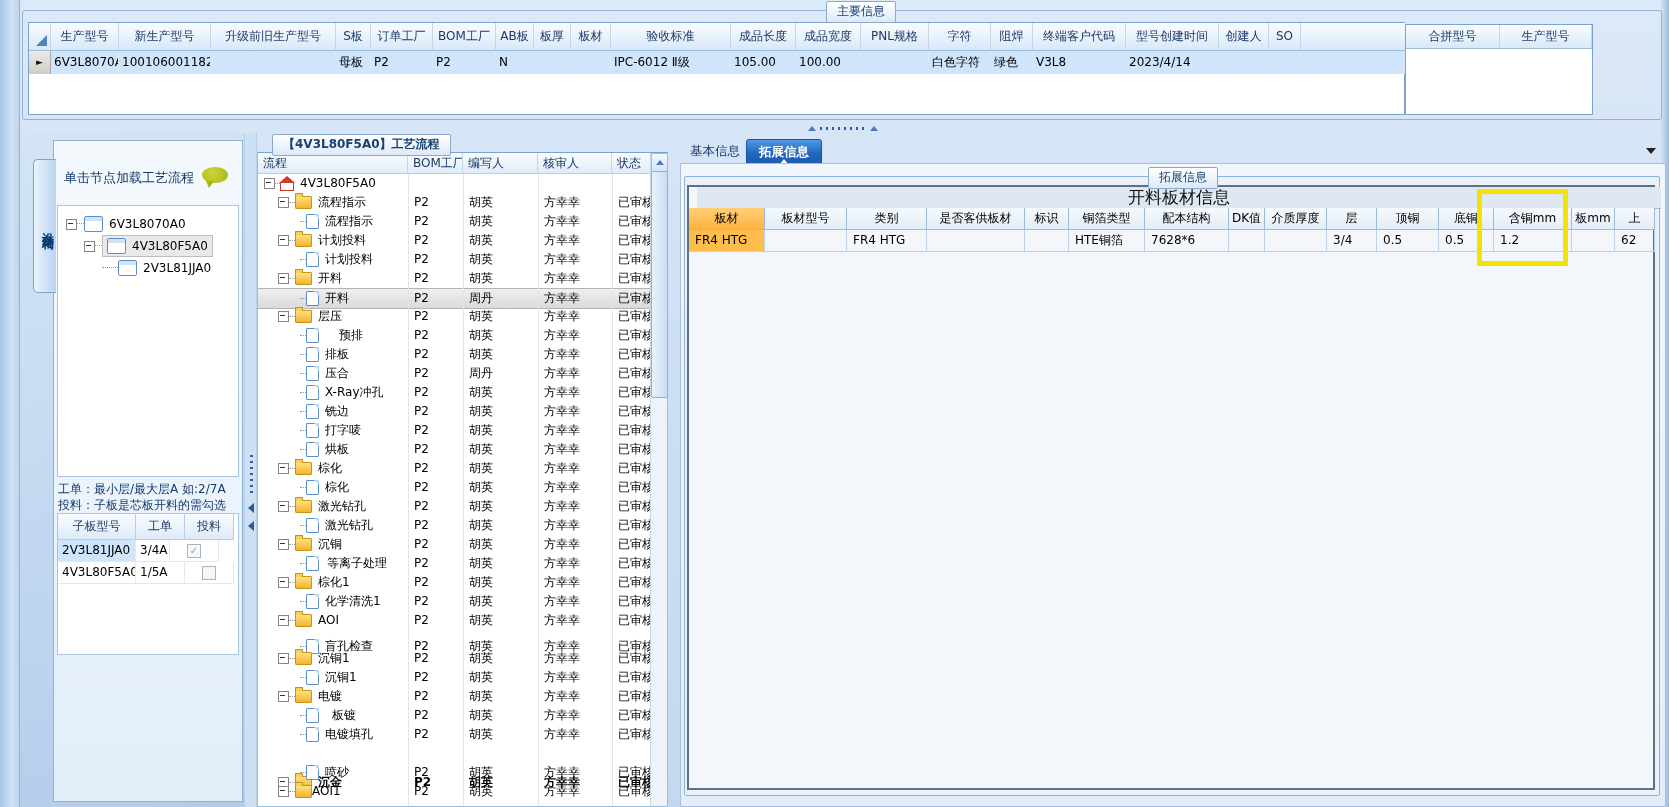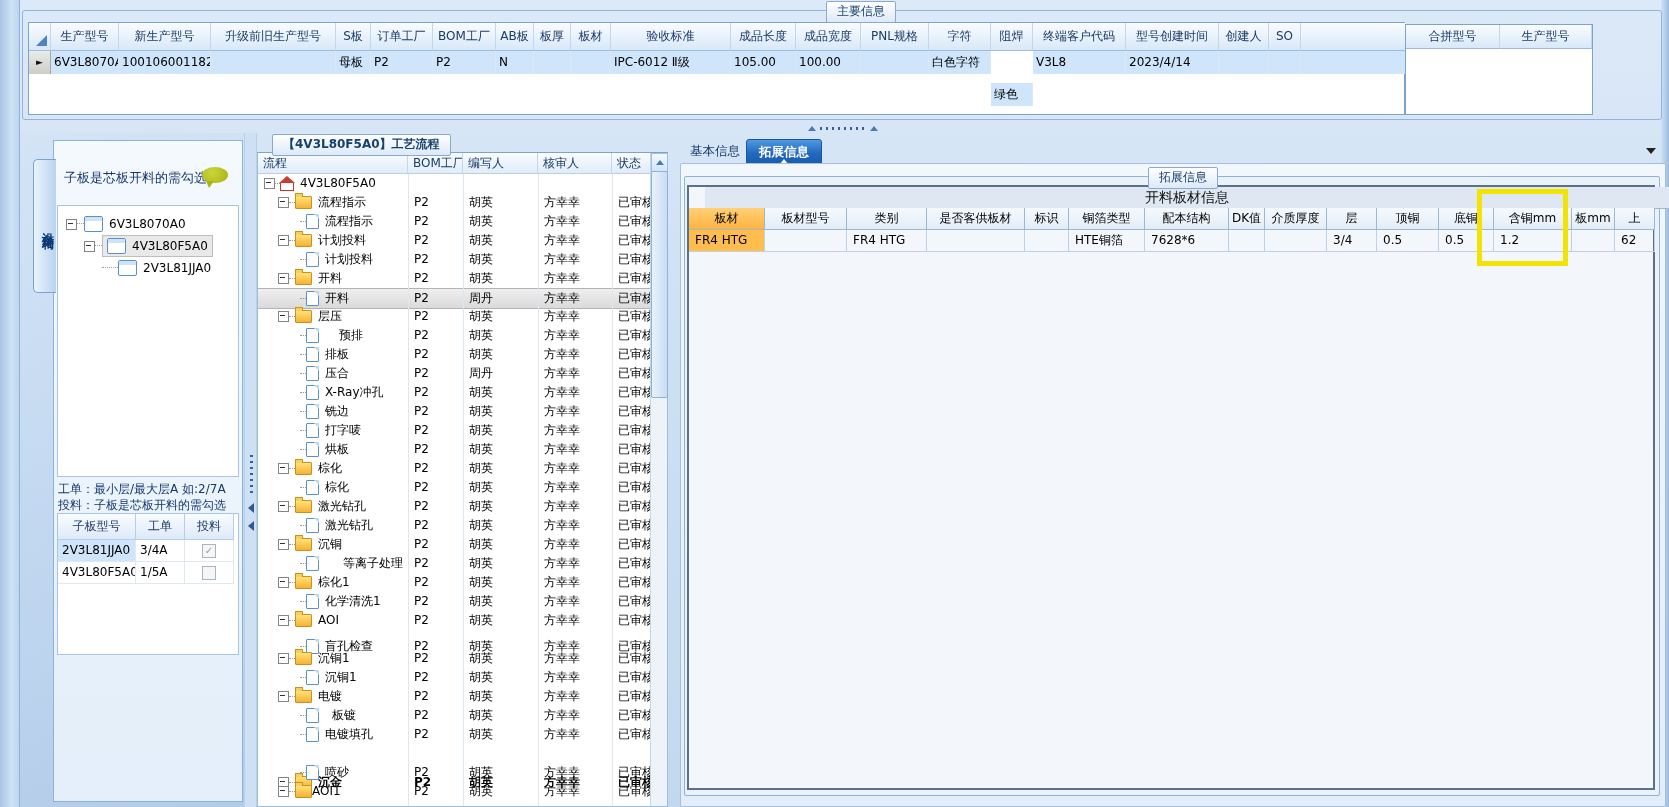--- a/index.html
+++ b/index.html
@@ -122,22 +122,22 @@
   #rtab-ext{left:746px;color:#fff;font-weight:bold;
     background:linear-gradient(180deg,#4f9ae2 0%,#2268bd 55%,#1a5cb0 100%);
     border-radius:3px 3px 0 0;border:1px solid #1b54a0;}
   #rtab-ext:after{content:"";position:absolute;left:50%;margin-left:-5px;bottom:-1px;
     border-left:5px solid transparent;border-right:5px solid transparent;border-bottom:6px solid #fff;}
   #rdrop{left:1646px;top:148px;}
   #right-content{left:680px;top:163px;width:986px;height:644px;
     background:linear-gradient(180deg,#f2f7fd,#e3edf9);border:1px solid #a5c0de;border-radius:2px;}
   #rgroup{left:684px;top:176px;width:976px;height:620px;border:1px solid #8fb2d8;border-radius:2px;background:#ebf1f9;}
   #rtable{left:687px;top:185px;width:968px;height:605px;background:#f3f7fc;border:2px solid #5d7185;}
-  #rtitle{position:absolute;left:16px;top:0;width:100%;height:21px;line-height:20px;text-align:center;
-    background:#dfe8f2;border-bottom:1px solid #9db8d2;color:#111;font-size:14px;}
+  #rtitle{position:absolute;left:8px;top:0;width:100%;height:21px;line-height:20px;text-align:center;
+    background:#dfe8f2;border-bottom:1px solid #9db8d2;color:#111;font-size:17px;}
   .r-hcell{box-sizing:border-box;height:22px;line-height:21px;flex:0 0 auto;text-align:center;
     border-right:1px solid #9db8d2;border-bottom:1px solid #9db8d2;
     background:linear-gradient(180deg,#f4f9fd,#e3edf7);color:#000;white-space:nowrap;overflow:hidden;font-size:12px;}
   .r-hcell.orange{background:linear-gradient(180deg,#ffd077,#ffb33f);}
   .r-dcell{box-sizing:border-box;height:22px;line-height:21px;flex:0 0 auto;padding:0 6px;
     border-right:1px solid #bdd2e6;border-bottom:1px solid #bdd2e6;background:transparent;
     white-space:nowrap;overflow:hidden;font-size:12px;}
   .r-dcell.orange{background:#ffbd4d;}
   #ybox{left:1477px;top:189px;width:91px;height:77px;border:5px solid #f2e400;z-index:40;}
 
@@ -189,40 +189,40 @@
       <div class="dcell" style="width: 62px;">P2</div>
       <div class="dcell" style="width: 63px;">P2</div>
       <div class="dcell" style="width: 38px;">N</div>
       <div class="dcell" style="width: 37px;"></div>
       <div class="dcell" style="width: 40px;"></div>
       <div class="dcell" style="width: 120px;">IPC-6012 Ⅱ级</div>
       <div class="dcell" style="width: 65px;">105.00</div>
       <div class="dcell" style="width: 65px;">100.00</div>
       <div class="dcell" style="width: 68px;"></div>
       <div class="dcell" style="width: 62px;">白色字符</div>
-      <div class="dcell" style="width: 42px; margin-top: 32px;">绿色</div>
+      <div class="dcell" style="width: 42px;">绿色</div>
       <div class="dcell" style="width: 93px;">V3L8</div>
       <div class="dcell" style="width: 93px;">2023/4/14</div>
       <div class="dcell" style="width: 50px;"></div>
       <div class="dcell" style="width: 32px;"></div>
       <div class="dcell" style="width: 106px;"></div>
     </div>
 </div>
 
 <div id="mini-grid" class="abs">
   <div class="hrow" id="mini-header">
       <div class="hcell" style="width: 94px; height: 24px; line-height: 23px;">合拼型号</div>
       <div class="hcell" style="width: 92px; height: 24px; line-height: 23px;">生产型号</div>
     </div>
 </div>
 
 <div id="left-panel" class="abs">
   <div id="left-inner">
     <div id="vtab">设备结构</div>
-    <div id="hint-row">子板是芯板开料的需勾选</div>
+    <div id="hint-row">单击节点加载工艺流程</div>
     <div id="bubble"></div>
     <div id="ltree">
         <div class="ltrow" style="top: 8px; left: 8px;">
           <div class="exp"></div>
           <div class="dot-h" style="width: 7px;"></div>
           <div class="ltrow" style="position: relative;">
             <div class="boardicon"></div>
             <div class="ltlabel">6V3L8070A0</div>
           </div>
         </div>
@@ -247,21 +247,21 @@
       <div>投料：子板是芯板开料的需勾选</div>
     </div>
     <div id="subtable">
         <div class="hrow">
           <div class="st-hcell" style="width: 78px;">子板型号</div>
           <div class="st-hcell" style="width: 49px;">工单</div>
           <div class="st-hcell" style="width: 49px;">投料</div>
         </div>
         <div class="hrow" style="top: 26px;">
           <div class="st-dcell" style="width: 78px; background: rgb(207, 229, 251);">2V3L81JJA0</div>
-          <div class="st-dcell" style="width: 49px;">3/4A</div>
+          <div class="st-dcell" style="width: 34px;">3/4A</div>
           <div class="st-dcell" style="width: 49px;">
             <div class="chk">✓</div>
           </div>
         </div>
         <div class="hrow" style="top: 48px;">
           <div class="st-dcell" style="width: 78px;">4V3L80F5A0</div>
           <div class="st-dcell" style="width: 49px;">1/5A</div>
           <div class="st-dcell" style="width: 49px;">
             <div class="chk"></div>
           </div>
@@ -507,21 +507,21 @@
         </div>
         <div class="fcell" style="left: 156px; width: 47px;">P2</div>
         <div class="fcell" style="left: 211px; width: 67px;">胡英</div>
         <div class="fcell" style="left: 286px; width: 66px;">方幸幸</div>
         <div class="fcell" style="left: 360px; width: 33px;">已审核</div>
       </div>
       <div class="frow" style="top: 401px; position: absolute;">
         <div class="ficonwrap" style="left: 42px;">
           <div class="dot-h" style="width: 6px;"></div>
           <div class="pageicon"></div>
-          <div class="fcell" style="position: relative; margin-left: 24px;">等离子处理</div>
+          <div class="fcell" style="position: relative; margin-left: 8px;">等离子处理</div>
         </div>
         <div class="fcell" style="left: 156px; width: 47px;">P2</div>
         <div class="fcell" style="left: 211px; width: 67px;">胡英</div>
         <div class="fcell" style="left: 286px; width: 66px;">方幸幸</div>
         <div class="fcell" style="left: 360px; width: 33px;">已审核</div>
       </div>
       <div class="frow" style="top: 420px; position: absolute;">
         <div class="ficonwrap" style="left: 20px;">
           <div class="exp"></div>
           <div class="dot-h" style="width: 6px;"></div>

